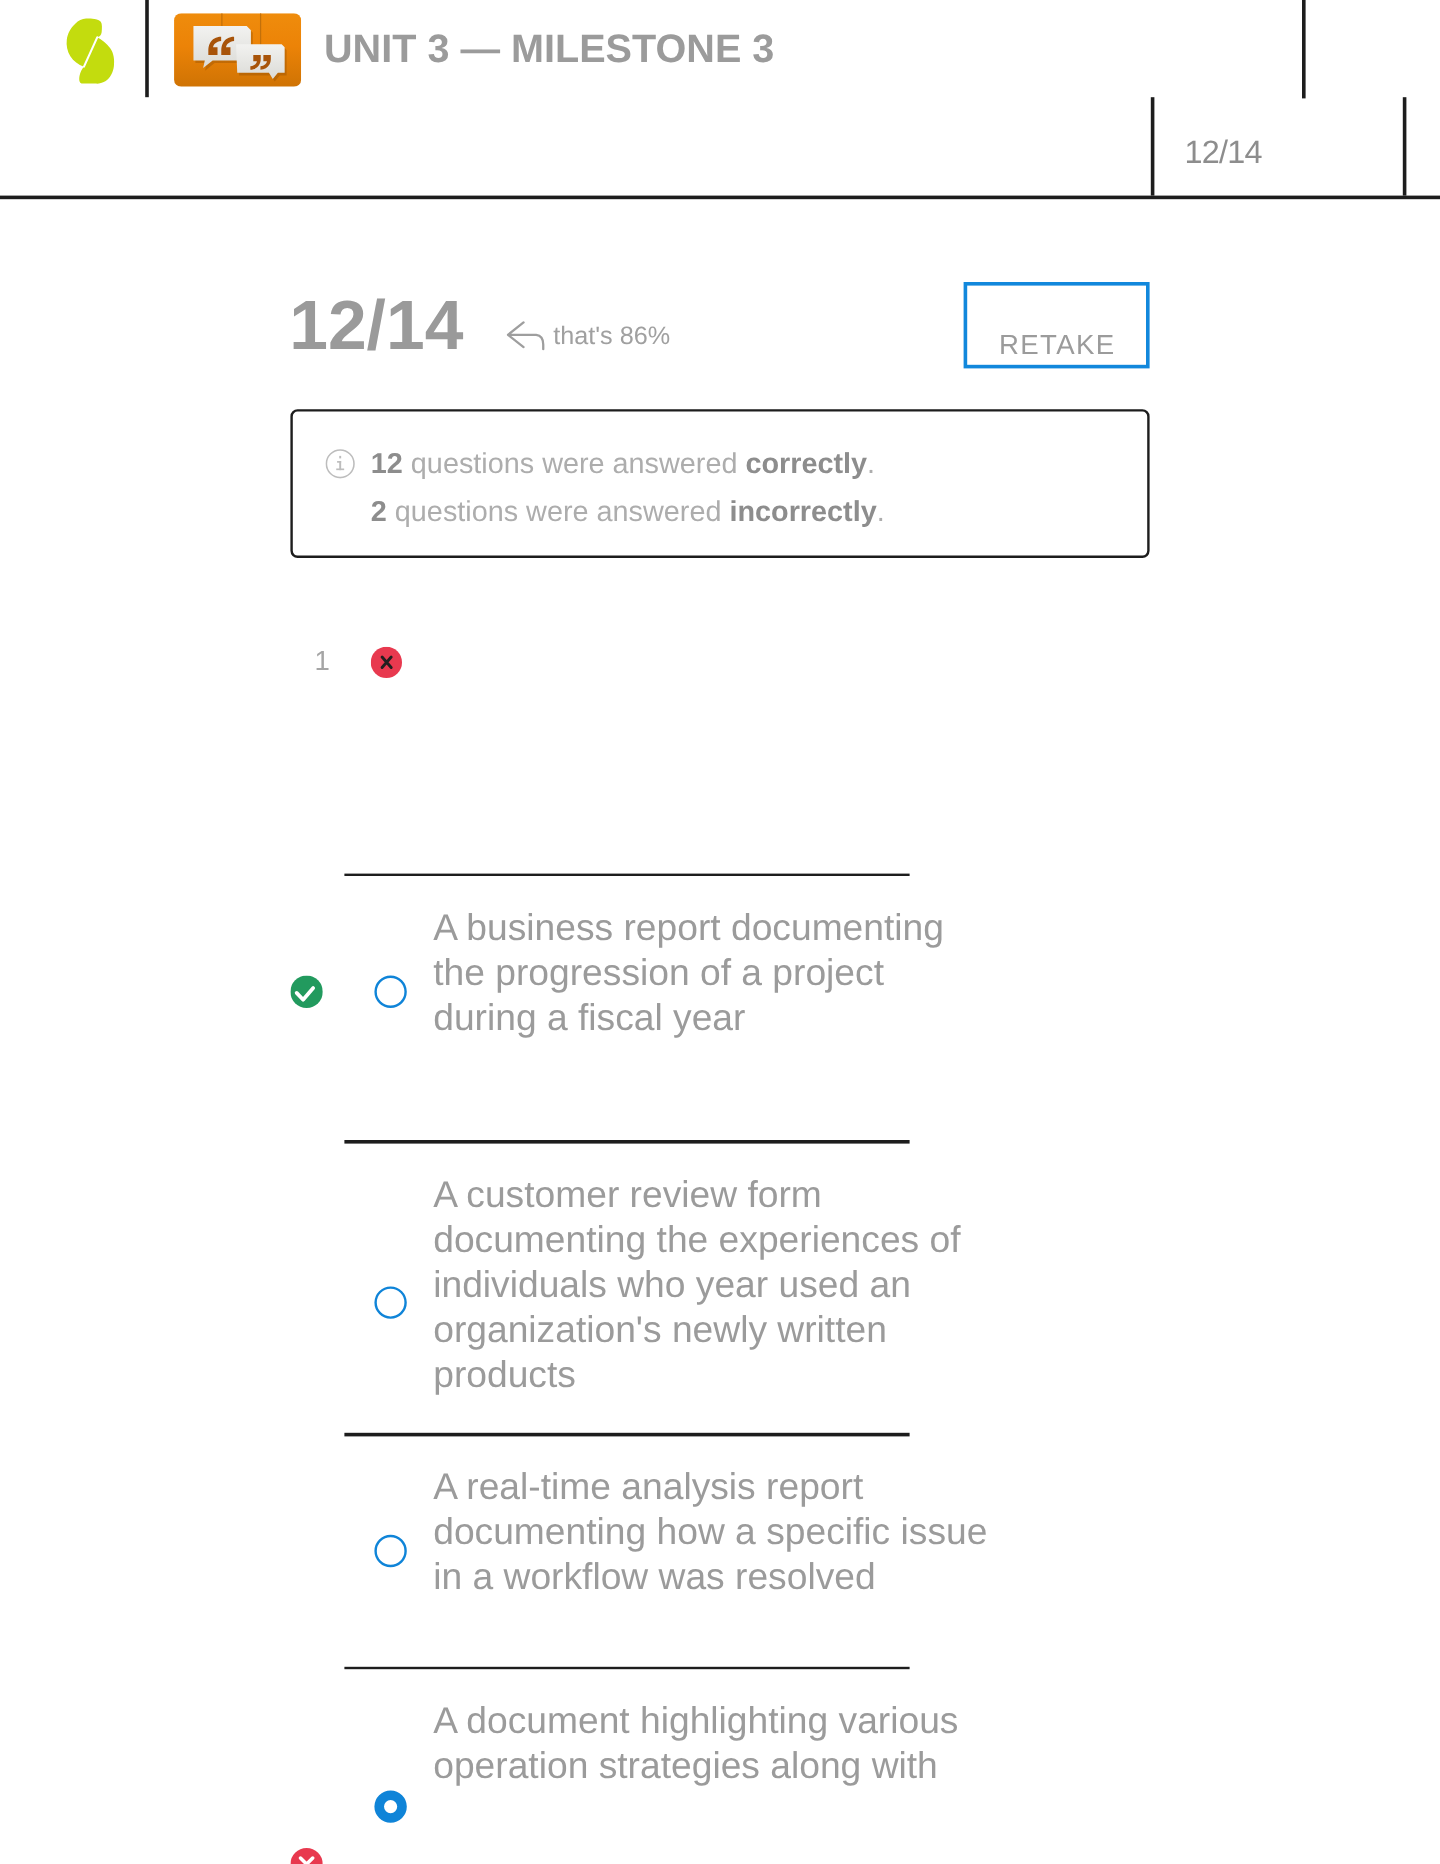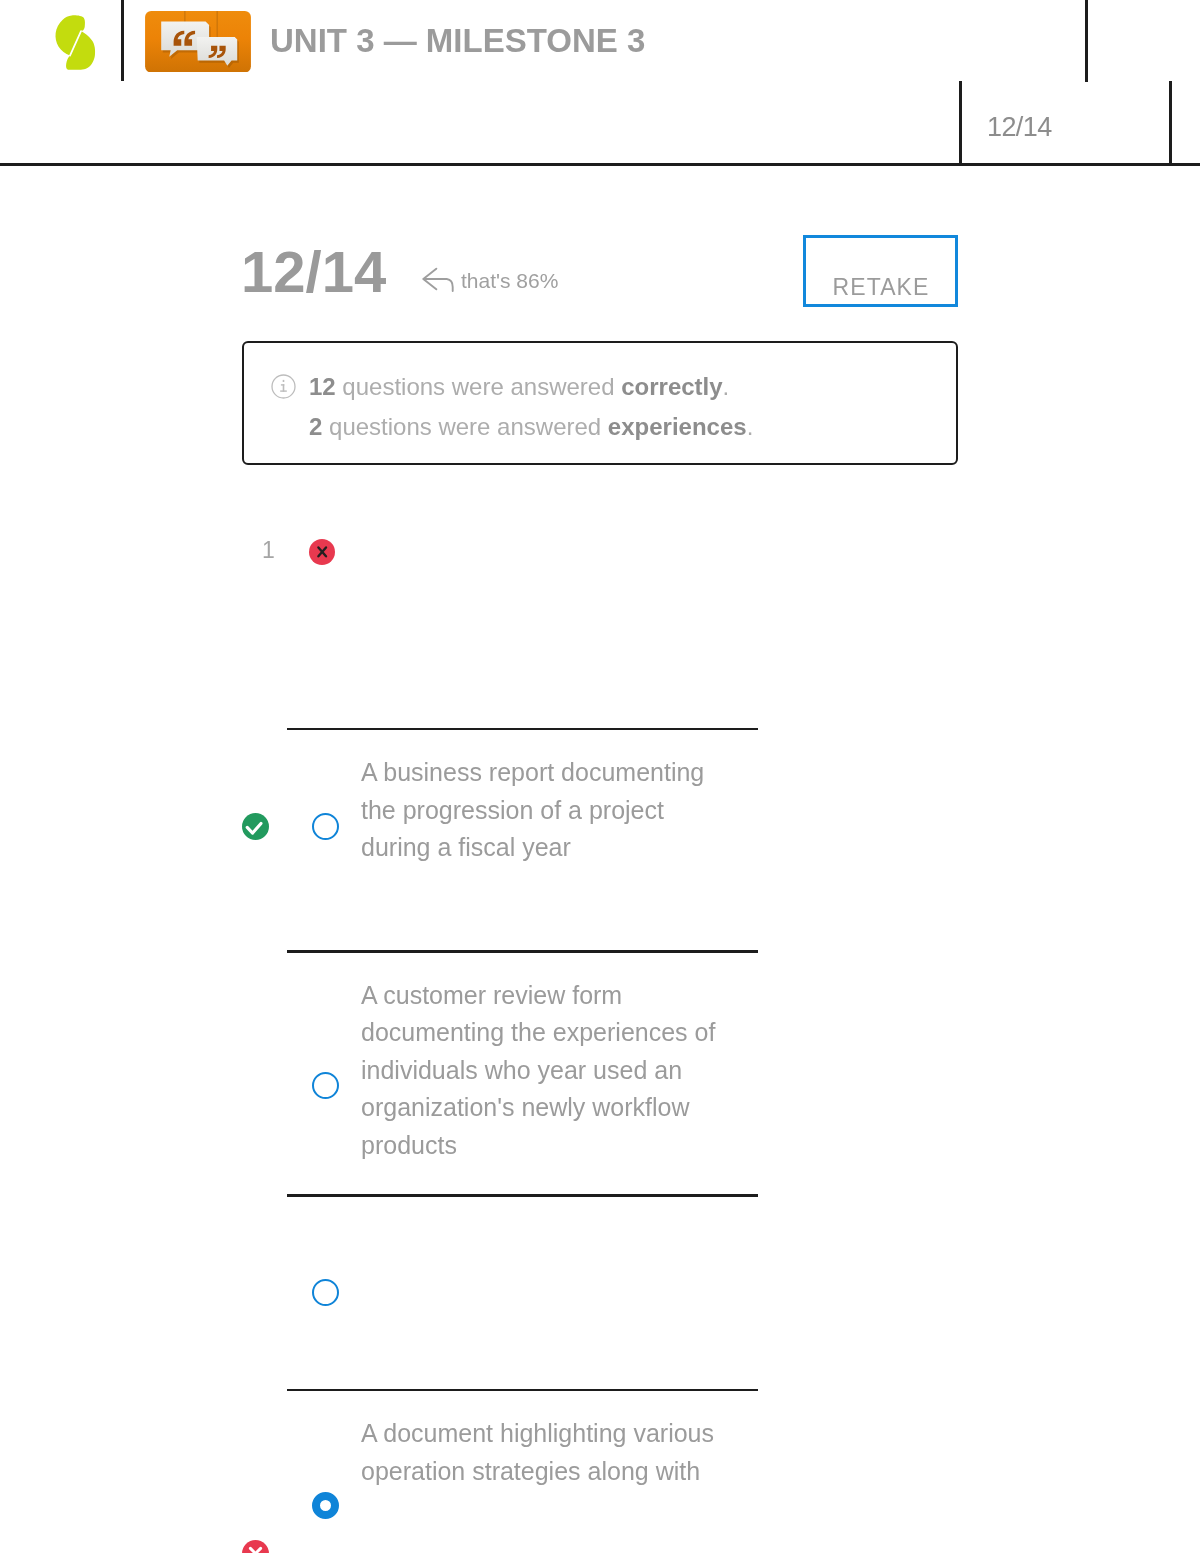--- a/index.html
+++ b/index.html
@@ -56,21 +56,21 @@
   .qtext{position:absolute;left:243px;top:598px;width:760px;font-size:23px;font-weight:bold;
        color:#9a9a9a;line-height:37px;letter-spacing:0.16px;}
   .qtext div{white-space:nowrap;}
 
   
   .options{position:absolute;left:0;top:0;width:1200px;}
   .opt{position:absolute;left:0;width:1200px;}
   .opt-line{position:absolute;left:287px;top:-0.7px;width:470.5px;height:2.5px;background:#1d1d1d;}
   .opt-mark{position:absolute;left:242px;width:27px;height:27px;}
   .opt-radio{position:absolute;left:311.5px;width:27px;height:27px;}
-  .opt-text{position:absolute;left:361px;width:440px;font-size:25px;color:#9b9b9b;}
+  .opt-text{position:absolute;left:361px;width:440px;font-size:31px;color:#9b9b9b;}
   .opt-text div{line-height:37.5px;white-space:nowrap;}
 
   .radio{width:27px;height:27px;border-radius:50%;border:2.8px solid #0f84d8;box-sizing:border-box;background:#fff;}
   .radio.sel{border-width:8.5px;}
 </style>
 </head>
 <body>
 
 <div class="page">
 
@@ -147,21 +147,21 @@
   <div class="infobox">
     <svg class="infoicon" width="25" height="25" viewBox="0 0 25 25" aria-hidden="true">
       <circle cx="12.5" cy="12.5" r="11.5" fill="none" stroke="#bdbdbd" stroke-width="1.3"></circle>
       <rect x="11.7" y="10.2" width="1.6" height="7.6" fill="#bdbdbd"></rect>
       <rect x="11.7" y="5.9" width="1.6" height="2.1" fill="#bdbdbd"></rect>
       <rect x="9.2" y="16.4" width="6.6" height="1.4" fill="#bdbdbd"></rect>
       <rect x="9.9" y="10.2" width="3.4" height="1.4" fill="#bdbdbd"></rect>
     </svg>
     <div class="infolines">
         <div><b>12</b> questions were answered <b>correctly</b>.</div>
-        <div><b>2</b> questions were answered <b>experiences</b>.</div>
+        <div><b>2</b> questions were answered <b>incorrectly</b>.</div>
       </div>
   </div>
 
   <div class="qhead">
     <span class="qnum">1</span>
     <span class="badge">
       <svg width="26" height="26" viewBox="0 0 26 26" aria-hidden="true">
         <circle cx="13" cy="13" r="13" fill="#e8394f"></circle>
         <path d="M9.4 8.5 L17.0 17.3 M17.0 8.5 L9.4 17.3" stroke="#231f20" stroke-width="2.4" stroke-linecap="round"></path>
       </svg>
@@ -187,28 +187,33 @@
       </div>
       <div class="opt" style="height: 269.9px; top: 951px;">
         <div class="opt-line"></div>
         <div class="opt-radio" style="top: 121.45px;">
           <div class="radio"></div>
         </div>
         <div class="opt-text" style="top: 25.5px;">
           <div>A customer review form</div>
           <div>documenting the experiences of</div>
           <div>individuals who year used an</div>
-          <div>organization's newly workflow</div>
+          <div>organization's newly written</div>
           <div>products</div>
         </div>
       </div>
       <div class="opt" style="height: 194.7px; top: 1194.9px;">
         <div class="opt-line"></div>
         <div class="opt-radio" style="top: 83.85px;">
           <div class="radio"></div>
+        </div>
+        <div class="opt-text" style="top: 25.5px;">
+          <div>A real-time analysis report</div>
+          <div>documenting how a specific issue</div>
+          <div>in a workflow was resolved</div>
         </div>
       </div>
       <div class="opt" style="height: 231px; top: 1389.6px;">
         <div class="opt-line"></div>
         <div class="opt-mark" style="top: 150px;"><svg width="27" height="27" viewBox="0 0 27 27" aria-hidden="true">
             <circle cx="13.5" cy="13.5" r="13.5" fill="#e8394f"></circle>
             <path d="M8.4 8.4 L18.6 18.6 M18.6 8.4 L8.4 18.6" stroke="#fff" stroke-width="3.0" stroke-linecap="round"></path>
           </svg></div>
         <div class="opt-radio" style="top: 102px;">
           <div class="radio sel"></div>

